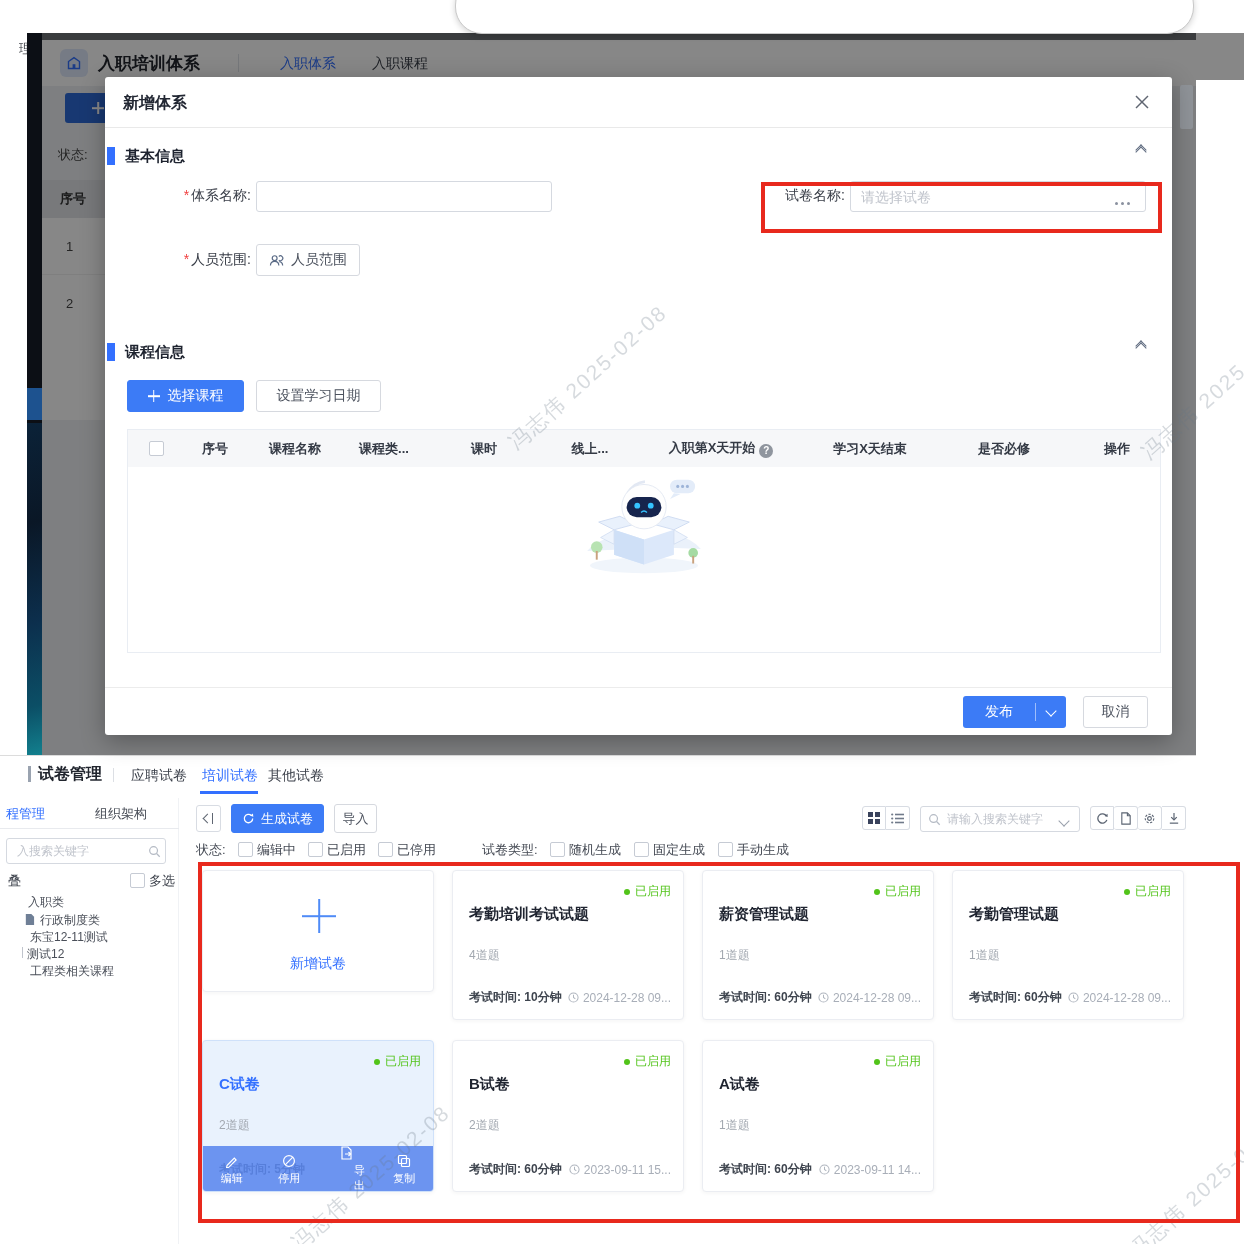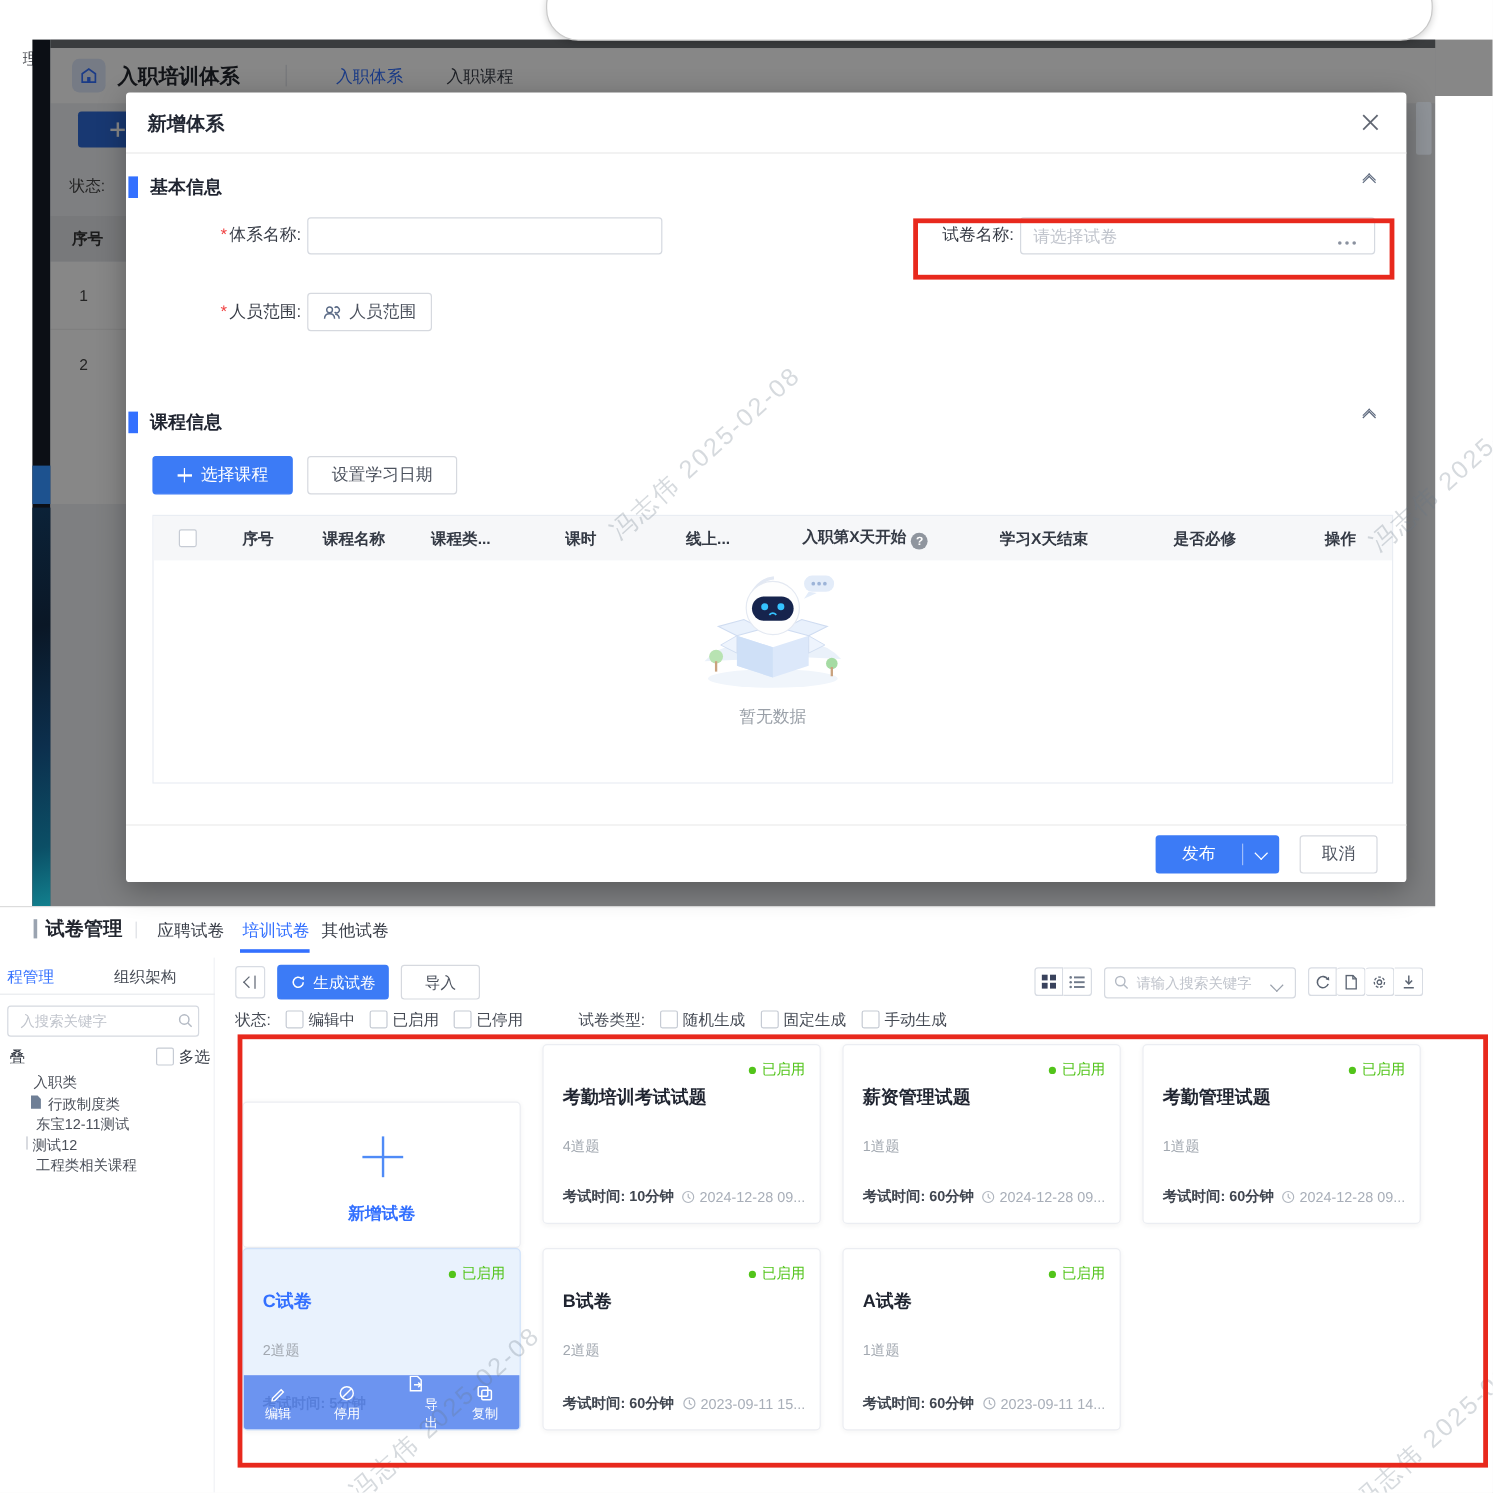--- a/index.html
+++ b/index.html
@@ -200,21 +200,20 @@
           <polygon points="96,24 92,30 103,25" fill="#e3ecf9"></polygon>
           <polygon points="34,62 65,72 96,62 96,88 65,98 34,88" fill="#dce8fa"></polygon>
           <polygon points="34,62 65,72 65,98 34,88" fill="#cfe0f7"></polygon>
           <polygon points="34,62 20,70 34,77" fill="#eef4fd" stroke="#cfdcf1" stroke-width=".8"></polygon>
           <polygon points="96,62 110,70 96,77" fill="#eef4fd" stroke="#cfdcf1" stroke-width=".8"></polygon>
           <circle cx="16" cy="80" r="6" fill="#b8e3b2"></circle>
             <rect x="15" y="84" width="2" height="9" fill="#c9a27e"></rect>
           <circle cx="116" cy="86" r="5" fill="#a5dba3"></circle>
             <rect x="115" y="89" width="2" height="8" fill="#c9a27e"></rect>
         </svg>
-        <div style="margin-top:6px;font-size:14px;color:#9aa0a8;">暂无数据</div>
       </div>
     </div>
 
     <div class="abs" style="left:0;top:610px;width:100%;height:1px;background:#ececec;"></div>
     <div class="abs" style="left:858px;top:619px;width:103px;height:32px;background:#3c7bf6;border-radius:3px;display:flex;align-items:center;color:#fff;font-size:14px;">
       <span style="flex:1;text-align:center;">发布</span>
       <span style="width:1px;height:18px;background:rgba(255,255,255,.5);"></span>
       <span style="width:30px;display:flex;justify-content:center;">
           <span class="chev down" style="margin-top:-3px;"></span>
         </span>
@@ -270,21 +269,21 @@
     <span class="chev left" style="width:6px;height:6px;"></span>
     <span style="display:inline-block;width:1.5px;height:11px;background:currentColor;"></span>
   </div>
   <div class="abs btn blue" style="left:231px;top:804px;width:93px;height:29px;font-size:13px;gap:6px;">
     <svg width="13" height="13" viewBox="0 0 14 14">
       <path d="M11.5 7a4.5 4.5 0 1 1-1.4-3.2" fill="none" stroke="#fff" stroke-width="1.4"></path>
       <polygon points="11.8,1.5 12.2,5 8.8,4" fill="#fff"></polygon>
     </svg>
     <span>生成试卷</span>
   </div>
-  <div class="abs btn plain" style="left:334px;top:804px;width:66px;height:29px;font-size:13px;">
+  <div class="abs btn plain" style="left:334px;top:804px;width:43px;height:29px;font-size:13px;">
     <span>导入</span>
   </div>
 
   <div class="abs" style="left:862px;top:806px;display:flex;">
     <div class="smbtn" style="width:24px;height:24px;border-radius:3px 0 0 3px;">
       <svg width="12" height="12" viewBox="0 0 12 12">
         <rect x="0" y="0" width="5" height="5" fill="#39425c"></rect>
           <rect x="7" y="0" width="5" height="5" fill="#39425c"></rect>
         <rect x="0" y="7" width="5" height="5" fill="#39425c"></rect>
           <rect x="7" y="7" width="5" height="5" fill="#39425c"></rect>
@@ -348,21 +347,21 @@
   <div class="abs filterlbl" style="left:397px;top:841px;">已停用</div>
 
   <div class="abs filterlbl" style="left:482px;top:841px;">试卷类型:</div>
   <span class="abs cb" style="left:550px;top:842px;"></span>
   <div class="abs filterlbl" style="left:569px;top:841px;">随机生成</div>
   <span class="abs cb" style="left:634px;top:842px;"></span>
   <div class="abs filterlbl" style="left:653px;top:841px;">固定生成</div>
   <span class="abs cb" style="left:718px;top:842px;"></span>
   <div class="abs filterlbl" style="left:737px;top:841px;">手动生成</div>
 
-  <div class="card" style="left:202px;top:918px;height:122px;font-weight:bold;">
+  <div class="card" style="left:202px;top:870px;height:122px;">
     <span class="plusbar" style="position:absolute;left:99px;top:28px;width:34px;height:34px;color:#4f8bf7;"></span>
     <div style="position:absolute;left:0;right:0;top:84px;text-align:center;font-size:14px;color:#3370ff;">新增试卷</div>
   </div>
 
   <div class="card" style="left:452px;top:870px;height:150px;">
     <span class="badge">
         <i></i>
         <span>已启用</span>
       </span>
     <div class="ttl">考勤培训考试试题</div>

